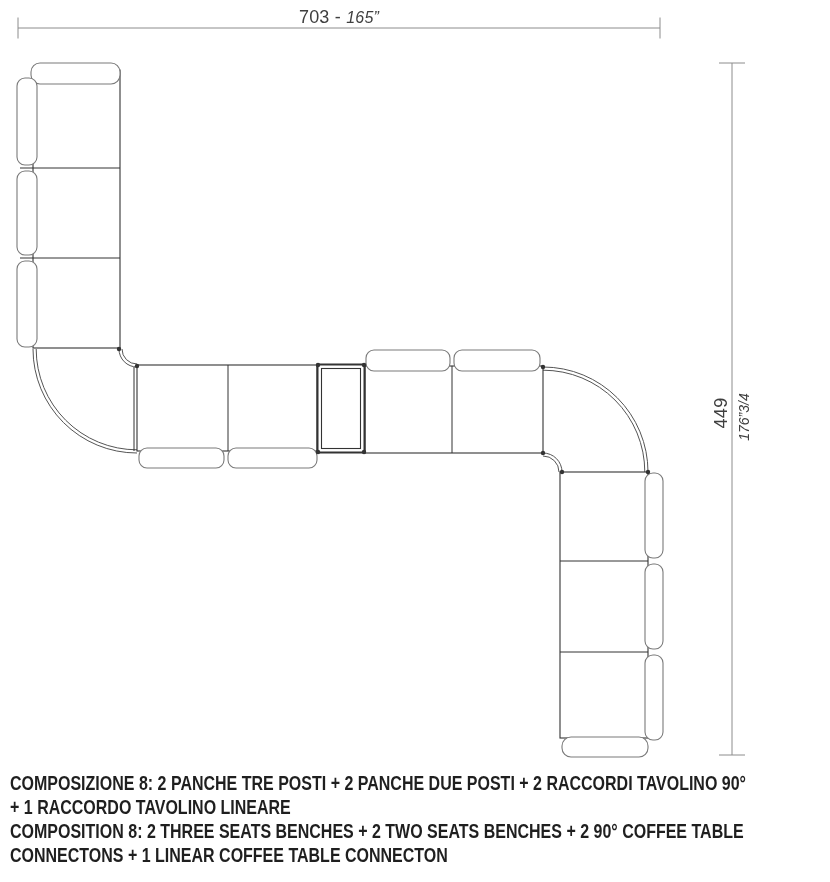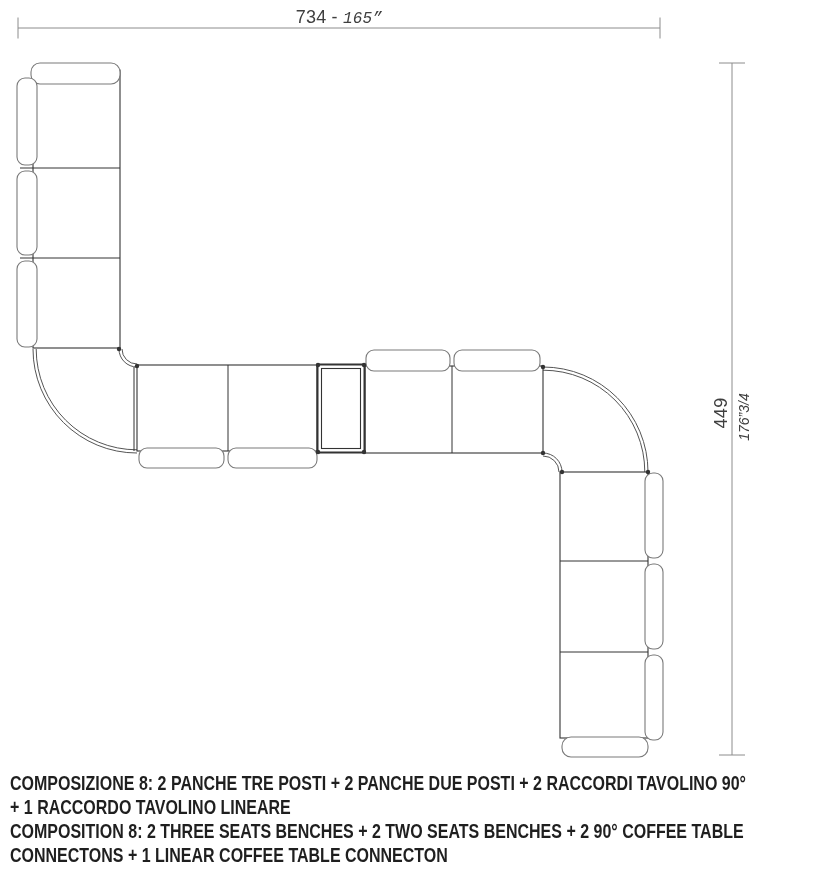--- a/index.html
+++ b/index.html
@@ -26,21 +26,21 @@
   .table-outer{stroke:var(--line-dark);stroke-width:2;fill:#ffffff;}
   .table-inner{stroke:var(--line-dark);stroke-width:1.1;fill:none;}
   .dot{fill:var(--line-dark);stroke:none;}
 
   
   .dim-label-top{
     position:absolute;top:7px;left:18px;width:642px;
     text-align:center;font-size:18px;color:var(--text-dark);
     white-space:nowrap;letter-spacing:0.2px;
   }
-  .dim-label-top .inches{font-style:italic;font-size:16px;font-family:Liberation Mono, monospace;}
+  .dim-label-top .inches{font-style:italic;font-size:16px;}
   .dim-rot{
     position:absolute;white-space:nowrap;color:var(--text-dark);
     transform:translate(-50%,-50%) rotate(-90deg);
   }
   .dim-rot-cm{left:721px;top:413px;font-size:18px;letter-spacing:0.3px;}
   .dim-rot-in{left:744px;top:417px;font-size:14px;font-style:italic;}
 
   
   .caption{
     position:absolute;left:10px;top:771px;
@@ -125,21 +125,21 @@
       <circle class="dot" cx="364" cy="365" r="2.2"></circle>
       <circle class="dot" cx="364" cy="452" r="2.2"></circle>
       <circle class="dot" cx="543" cy="367" r="2.2"></circle>
       <circle class="dot" cx="543" cy="453" r="2.2"></circle>
       <circle class="dot" cx="562" cy="472" r="2.2"></circle>
       <circle class="dot" cx="648" cy="472" r="2.2"></circle>
     </g>
   </svg>
 
   <div class="dim-label-top">
-    <span>734</span>
+    <span>703</span>
     <span>-</span>
     <span class="inches">165”</span>
   </div>
 
   <div class="dim-rot dim-rot-cm">449</div>
   <div class="dim-rot dim-rot-in">176”3/4</div>
 
   <div class="caption">
     <div>COMPOSIZIONE 8: 2 PANCHE TRE POSTI + 2 PANCHE DUE POSTI + 2 RACCORDI TAVOLINO 90°</div>
     <div>+ 1 RACCORDO TAVOLINO LINEARE</div>

